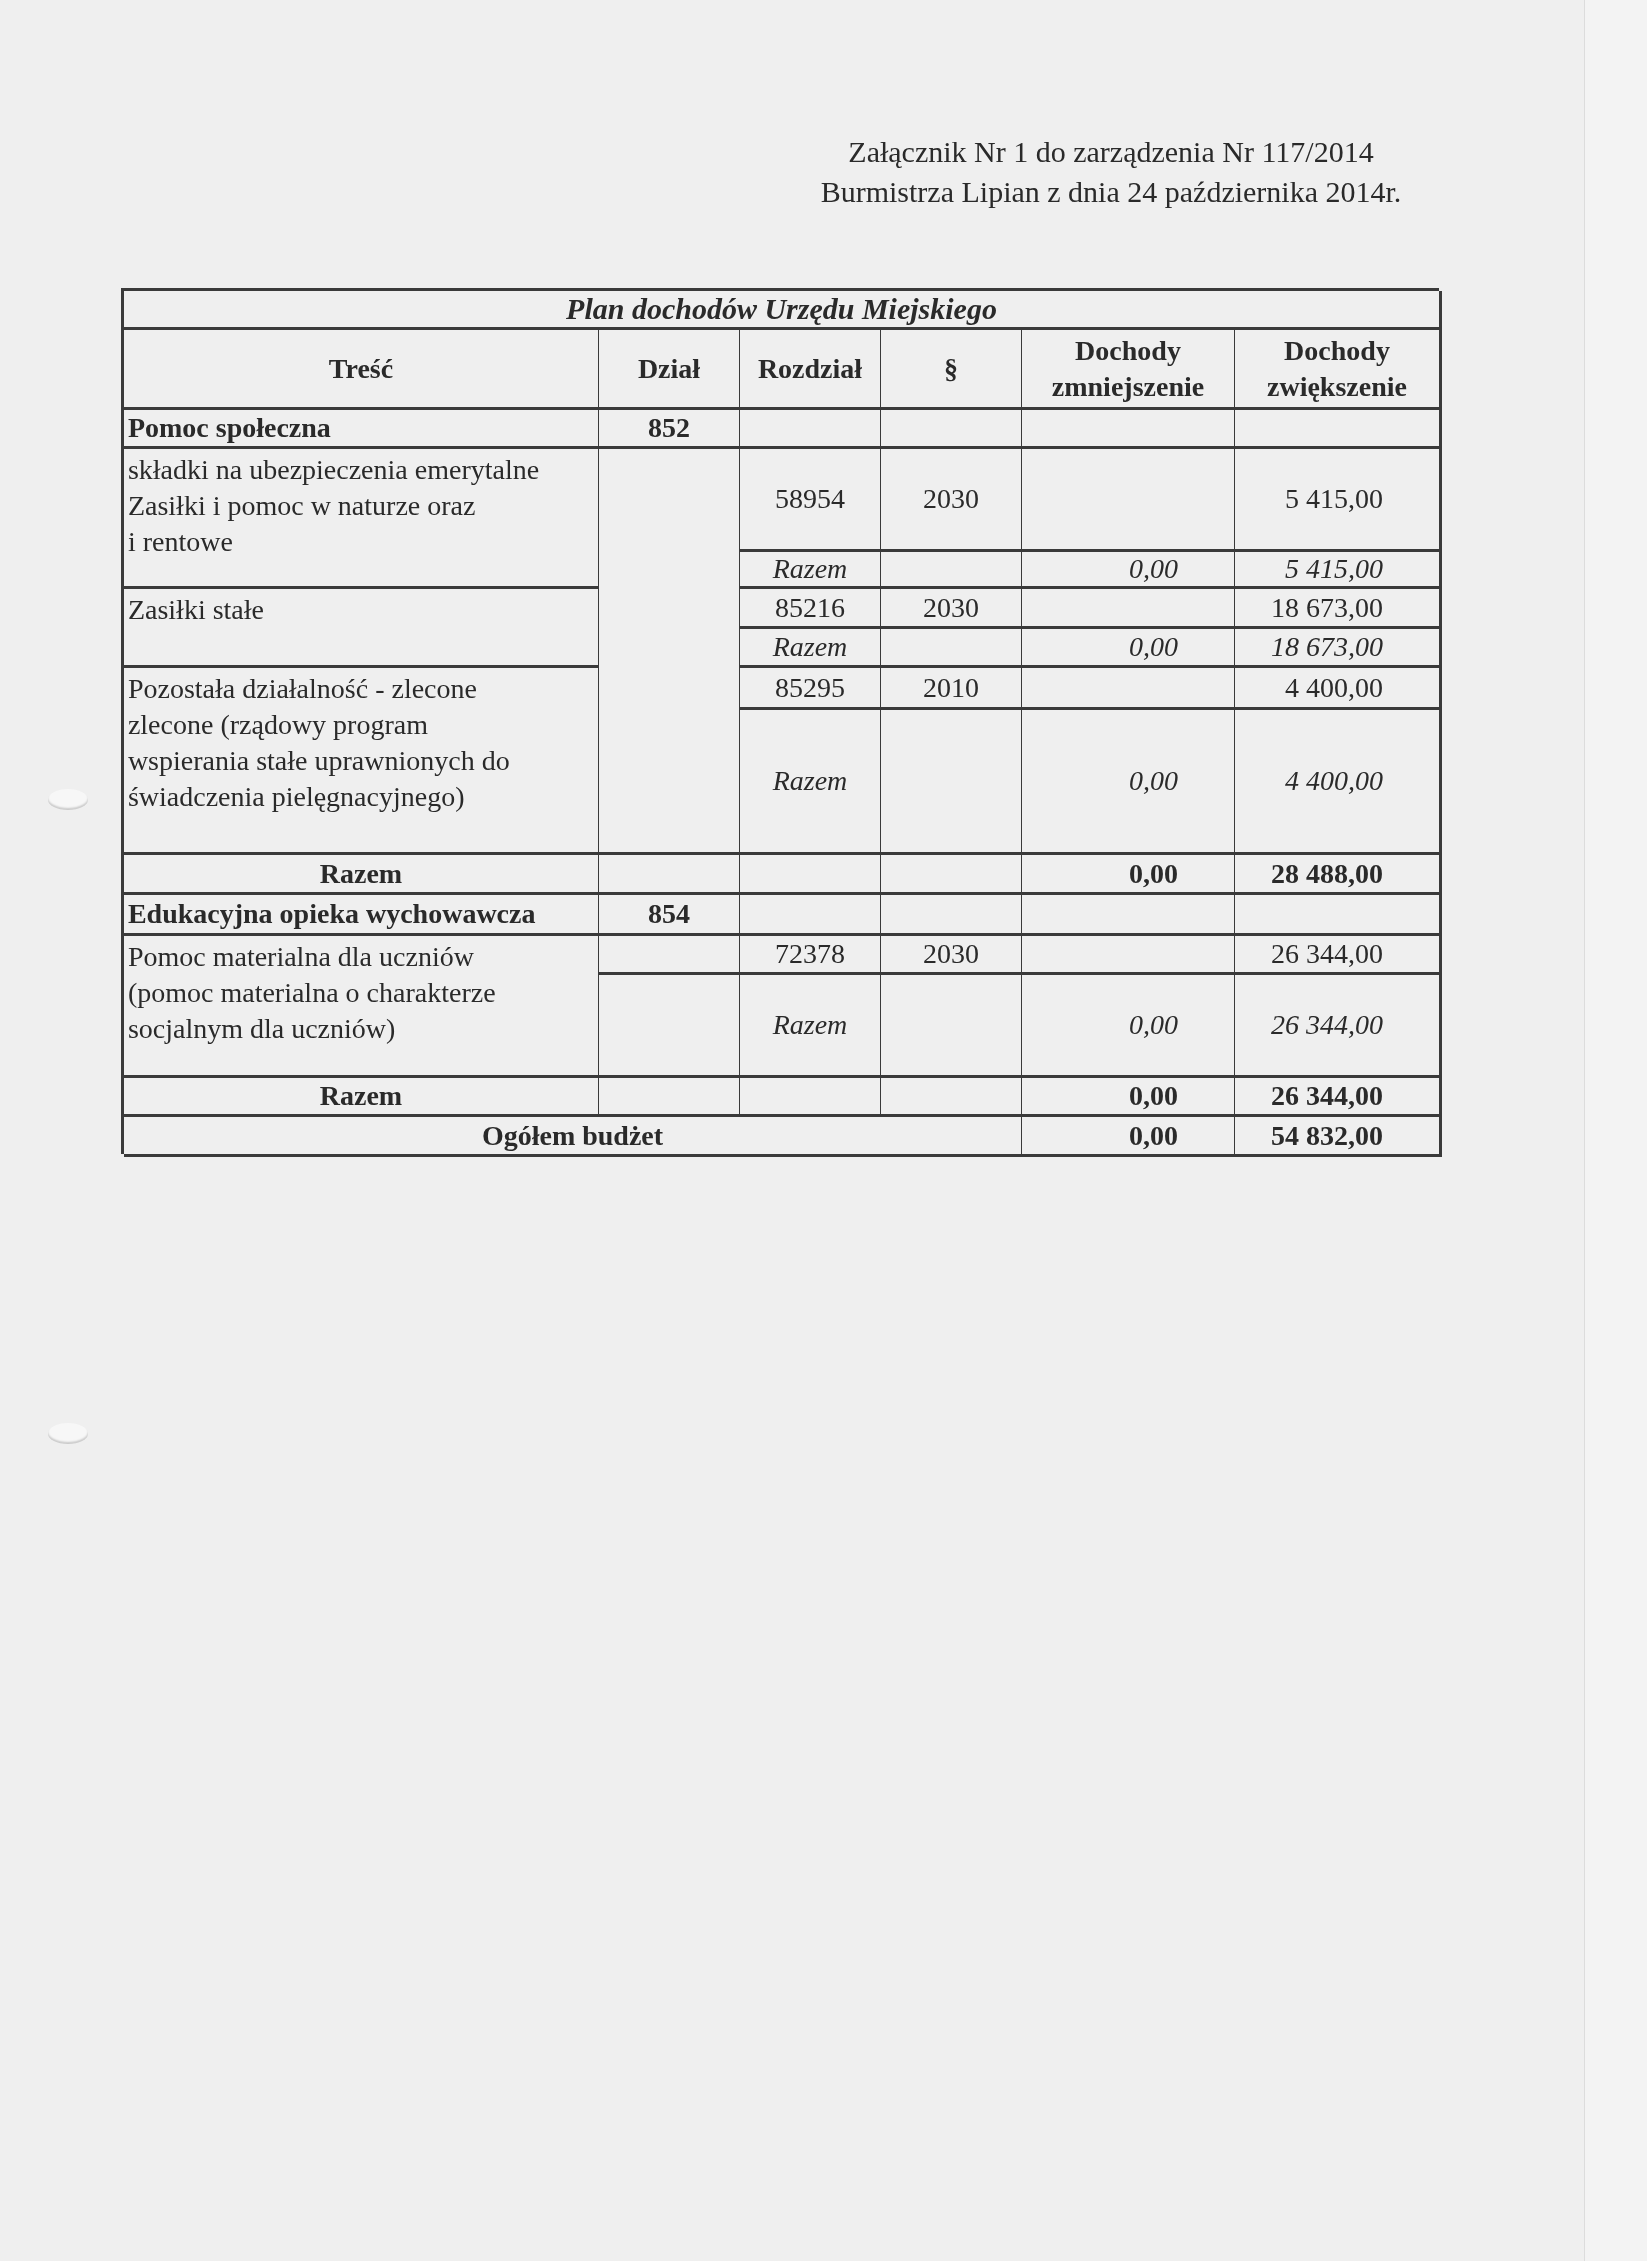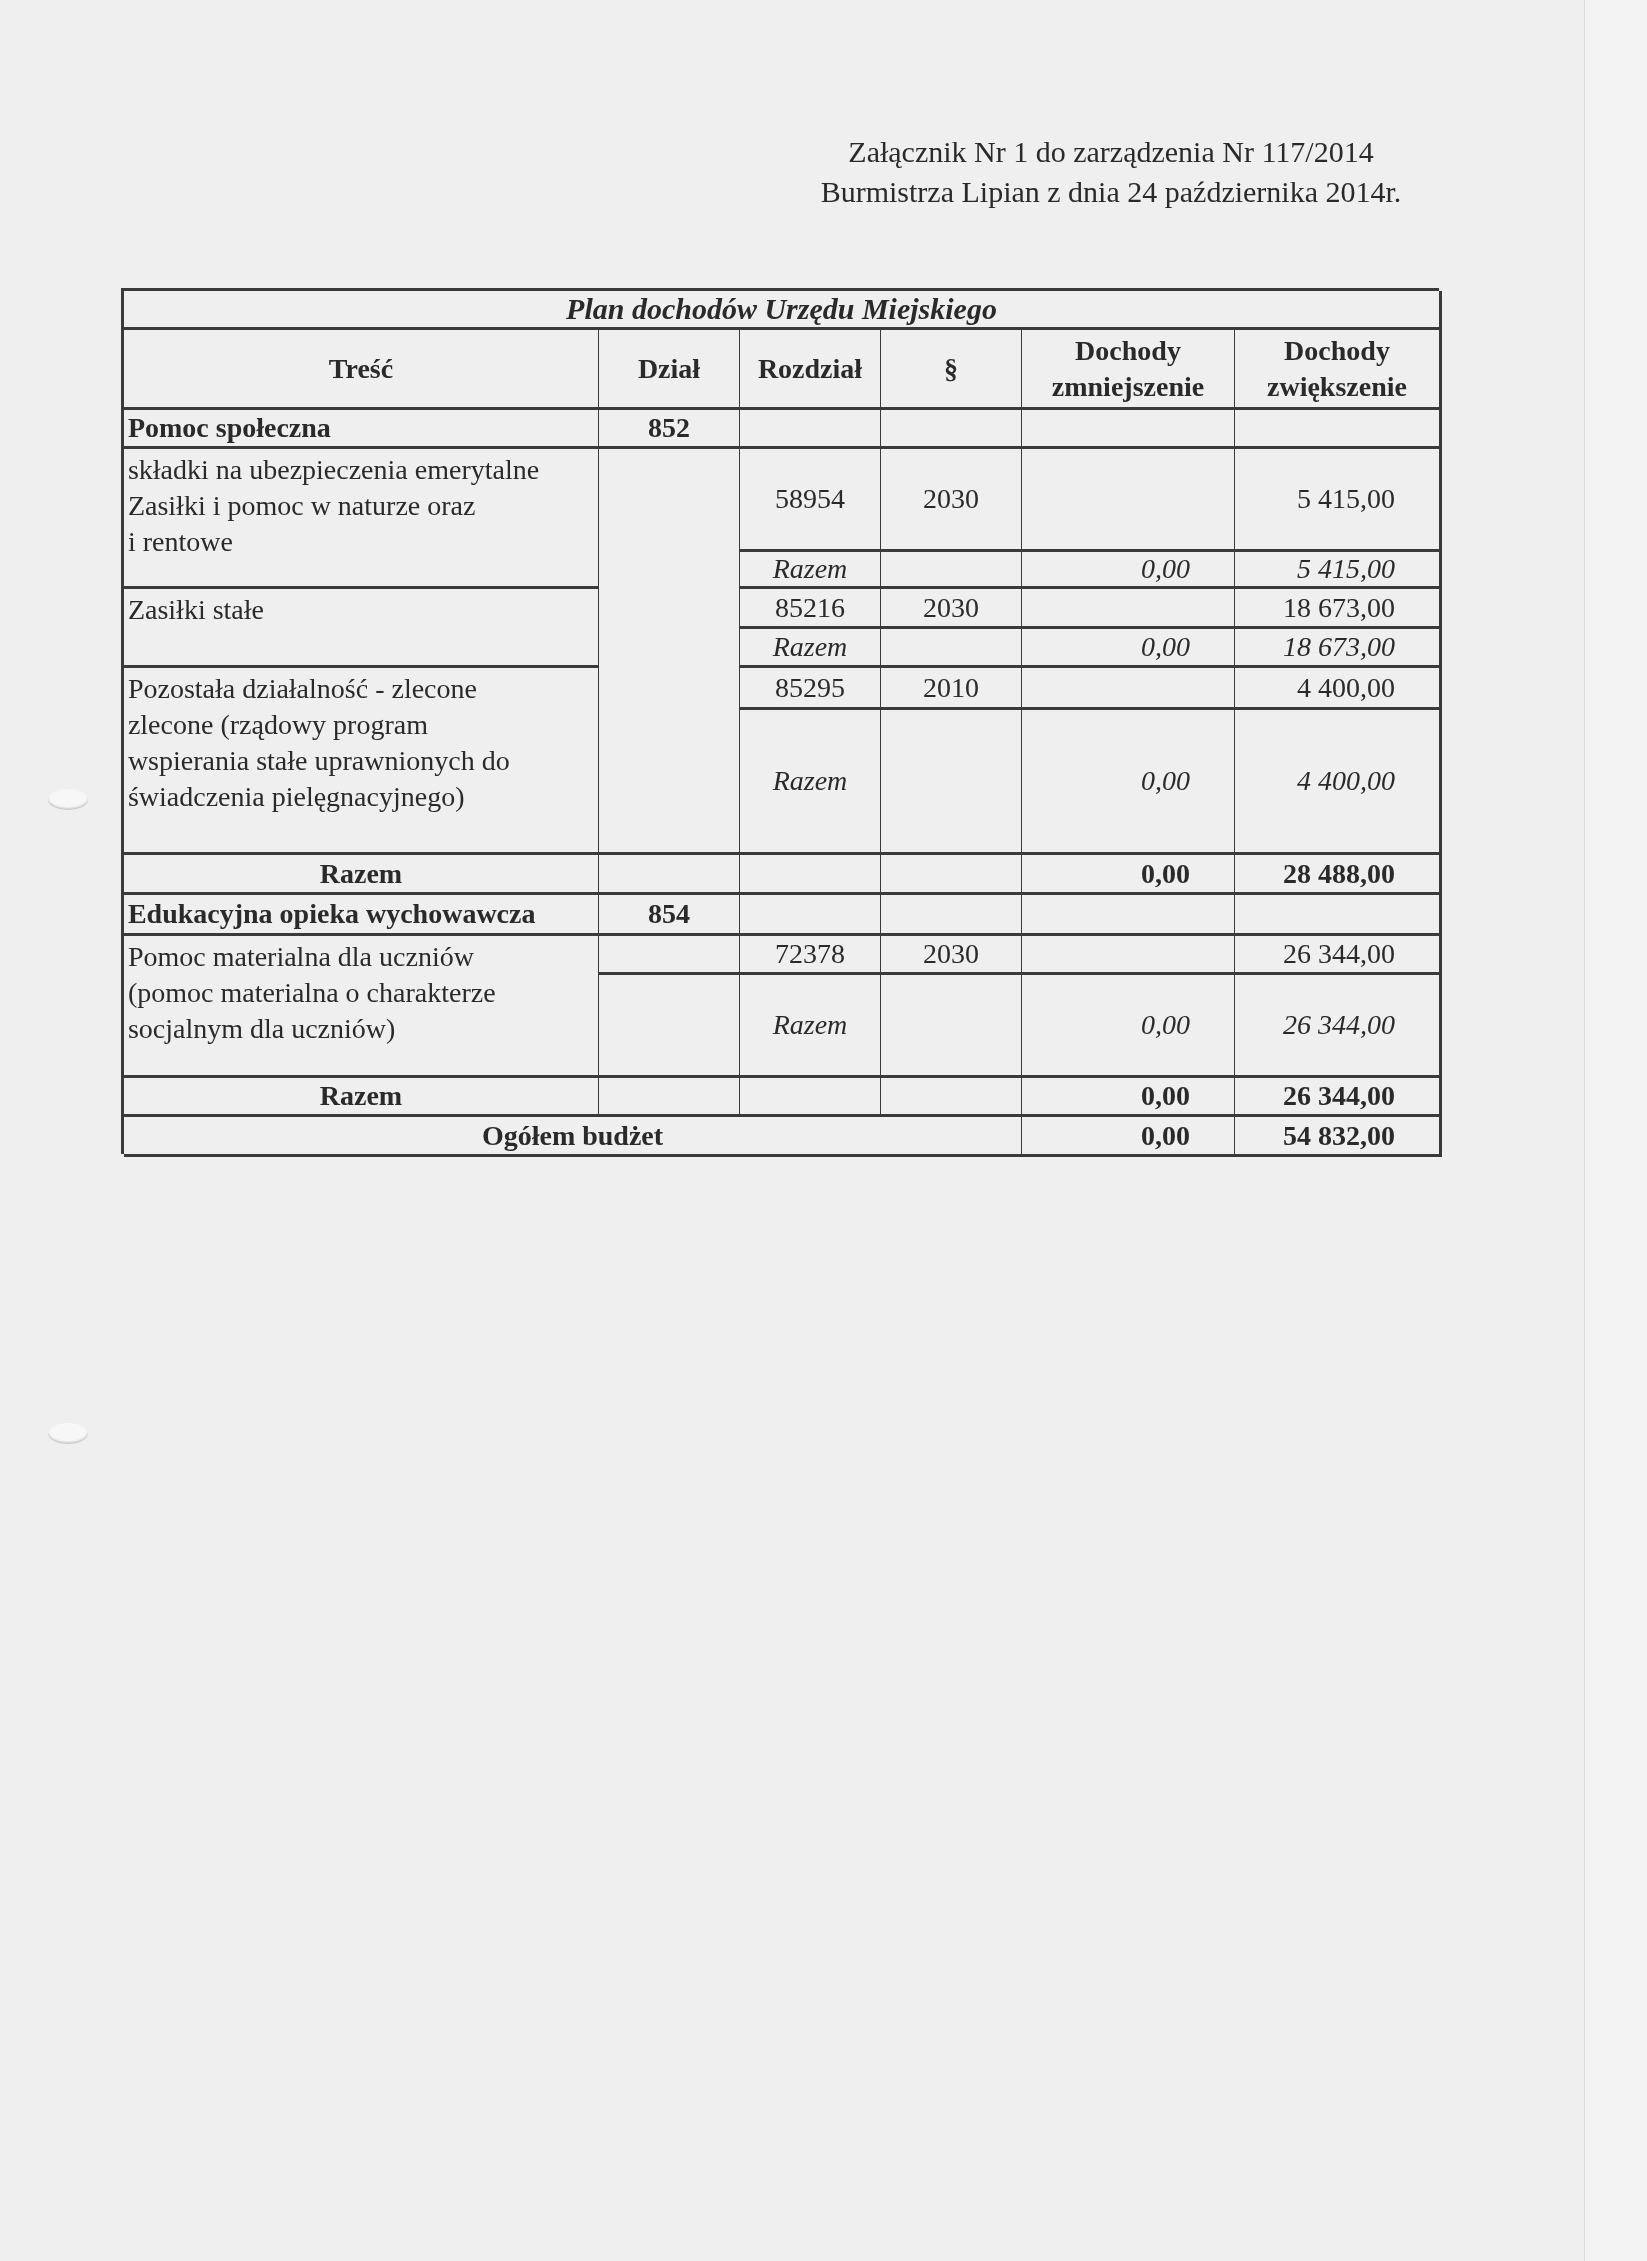--- a/index.html
+++ b/index.html
@@ -37,21 +37,21 @@
   .c {
     border-right: 1.9px solid #3a3a3a;
     border-bottom: 3.2px solid #3a3a3a;
     box-sizing: border-box;
     display: flex; align-items: center; justify-content: center;
     font-size: 28px; line-height: 36px;
     overflow: hidden;
   }
   .c.last { border-right: 3.2px solid #3a3a3a; }
   .c.left { justify-content: flex-start; padding-left: 3.9px; }
-  .c.right { justify-content: flex-end; padding-right: 44px; }
+  .c.right { justify-content: flex-end; padding-right: 56px; }
   .c.bold { font-weight: bold; }
   .c.it { font-style: italic; }
   .title-cell { font-size: 30px; font-weight: bold; font-style: italic; }
   .hdr { font-weight: bold; text-align: center; flex-direction: column; }
   .desc { display: block; text-align: left; padding-left: 3.9px; padding-top: 2.6px; }
 </style>
 </head>
 <body>
 
 <div class="page-edge"></div>

